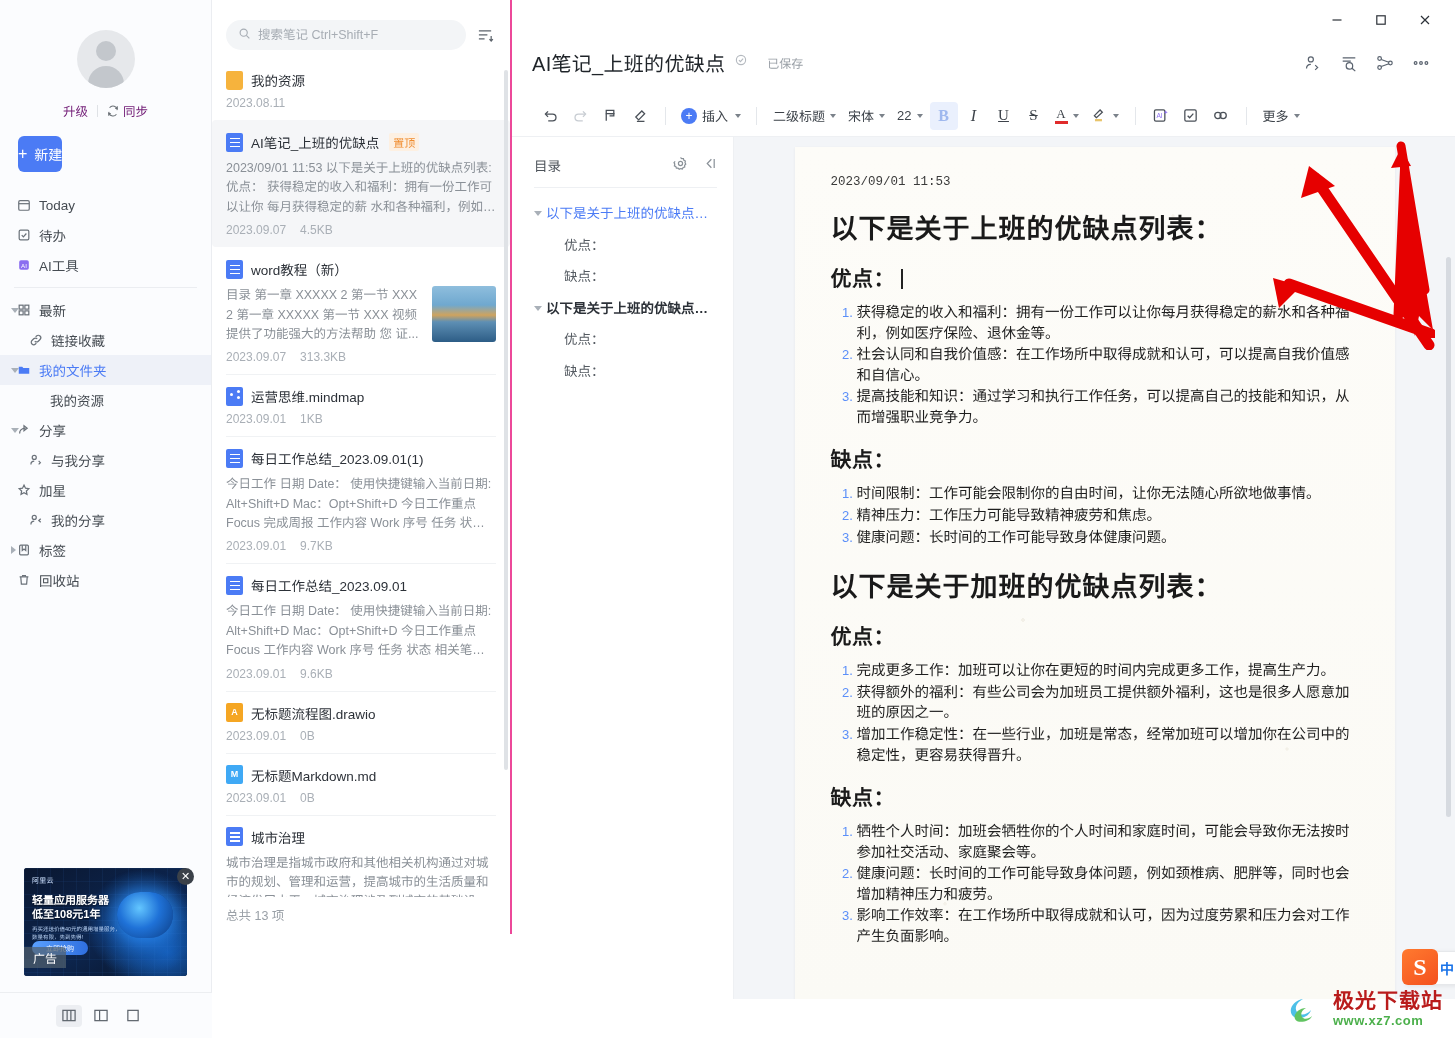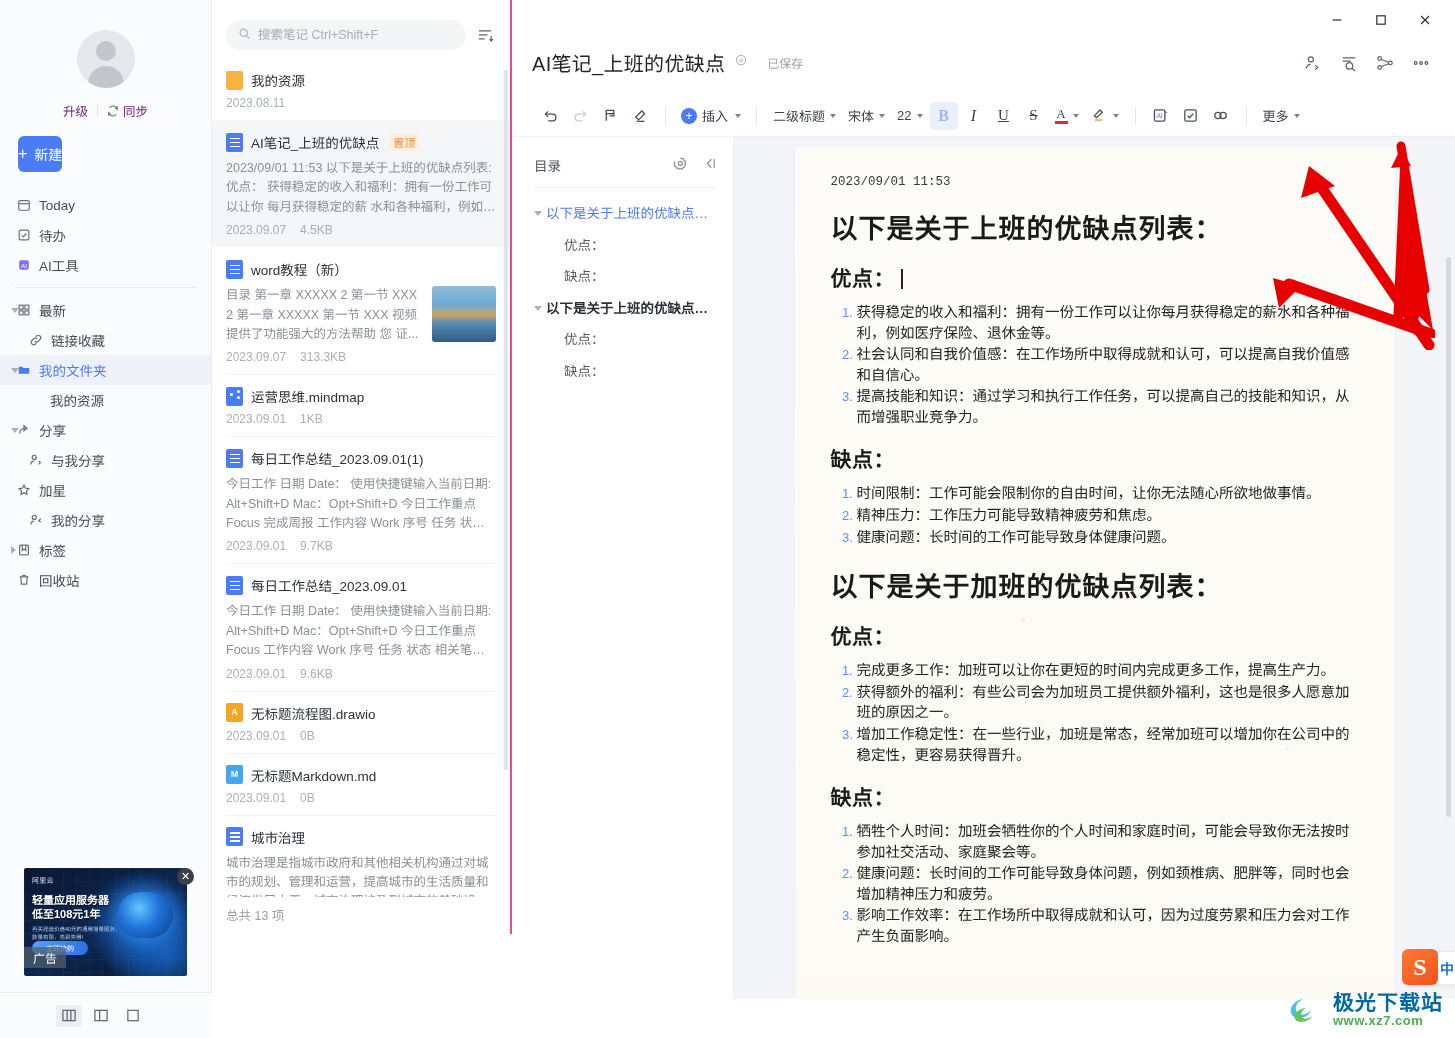--- a/index.html
+++ b/index.html
@@ -269,22 +269,22 @@
   }
   .ime-logo { position:absolute; left:-4px; top:-3px; width:36px; height:36px;
     background:linear-gradient(145deg,#ff7a2f,#f4511e); border-radius:6px;
     color:#fff; font-size:24px; font-weight:bold; display:flex; align-items:center; justify-content:center;
     font-family:"Liberation Serif",serif; }
   .ime-ic { color:#1a73e8; font-size:14px; cursor:pointer; display:flex; align-items:center;}
 
   .watermark { position:absolute; right:12px; bottom:10px; display:flex; align-items:center; gap:7px; z-index:70;}
   .wm-logo { width:40px; height:34px; position:relative; }
   .wm-text { line-height:1.05; }
-  .wm-t1 { font-size:21px; font-weight:bold; color:#0369a1; letter-spacing:1px;
-    font-family:Liberation Sans, sans-serif;}
+  .wm-t1 { font-size:21px; font-weight:bold; color:#b91c1c; letter-spacing:1px;
+    font-family:Liberation Mono, monospace;}
   .wm-t2 { font-size:13px; color:#4cb04c; font-weight:bold; letter-spacing:.5px;}
 
   .page-scrollbar { position:absolute; right:4px; top:120px; width:5px; height:560px;
     background:#d6dae0; border-radius:3px; z-index:30; }
 </style>
 </head>
 <body>
 
 <div class="app">
 

